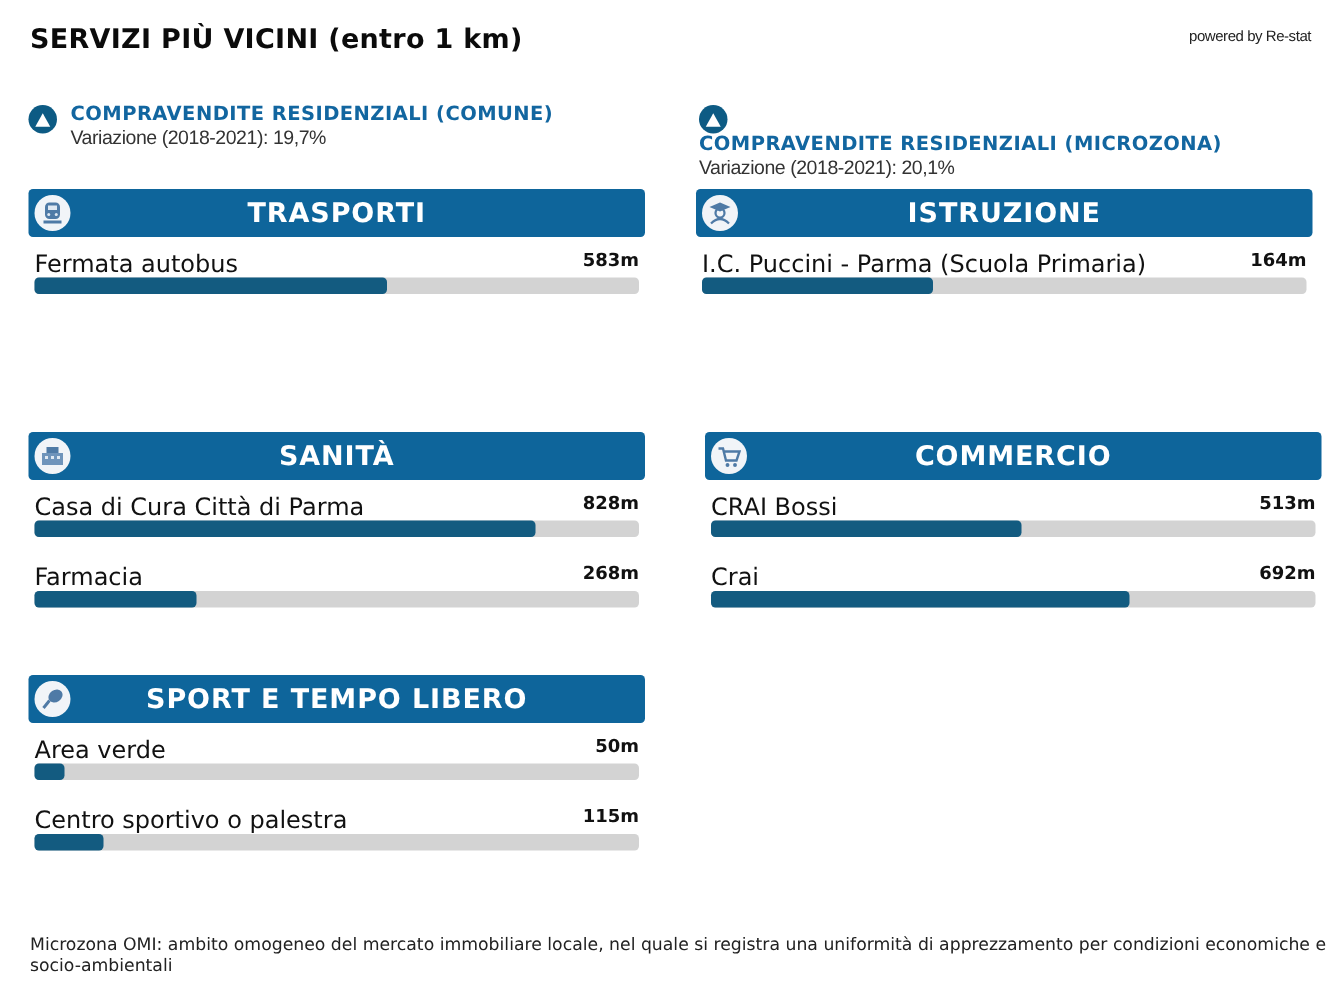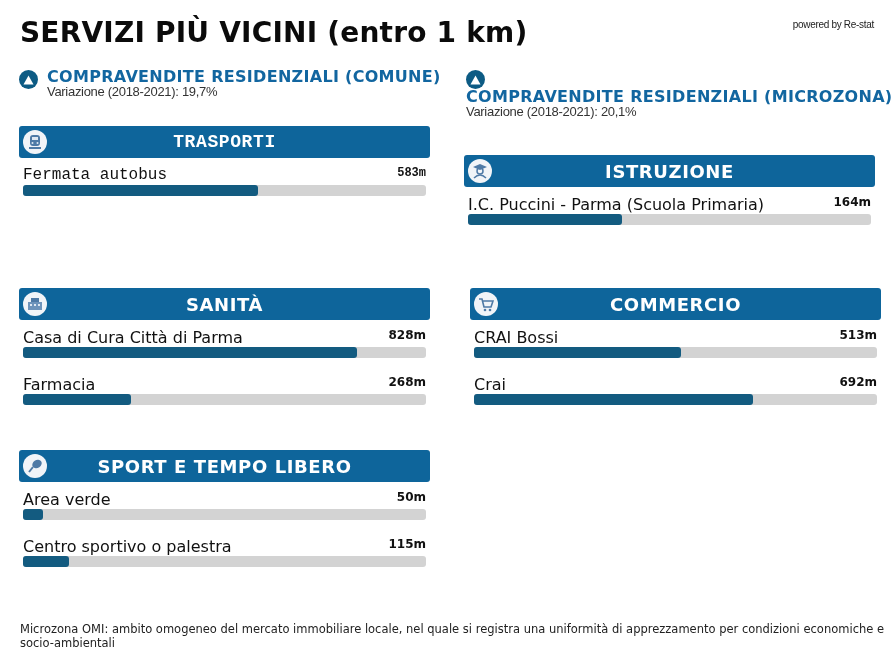--- a/index.html
+++ b/index.html
@@ -1,22 +1,22 @@
 <!DOCTYPE html>
 <html><head>
 <meta charset="utf-8">
 <style>
   html, body { margin: 0; padding: 0; background: #ffffff; }
   body { width: 893px; height: 670px; position: relative; overflow: hidden; font-family: "DejaVu Sans", sans-serif; color: #111; }
-  .title { position: absolute; left: 20px; top: 16px; font-size: 28px; font-weight: bold; letter-spacing: 0.2px; color: #0b0b0b; }
+  .title { position: absolute; left: 20px; top: 16px; font-size: 18px; font-weight: bold; letter-spacing: 0.2px; color: #0b0b0b; }
   .powered { position: absolute; right: 19px; top: 19px; font-family: "Liberation Sans", sans-serif; font-size: 10px; color: #222; letter-spacing: -0.3px; }
   .stat { position: absolute; top: 69px; display: flex; align-items: flex-start; }
   .stat .tri { width: 19px; height: 19px; border-radius: 50%; background: #0d5b84; display: flex; align-items: center; justify-content: center; margin-top: 1px; margin-right: 9px; flex: none; }
   .stat .tri svg { display: block; }
-  .stat .stat-title { font-size: 16px; font-weight: bold; color: #1266a0; letter-spacing: 0.3px; line-height: 15px; }
+  .stat .stat-title { font-size: 13px; font-weight: bold; color: #1266a0; letter-spacing: 0.3px; line-height: 15px; }
   .stat .stat-sub { font-family: "Liberation Sans", sans-serif; font-size: 13px; color: #333; line-height: 16px; letter-spacing: -0.3px; }
   .card { position: absolute; width: 411px; }
   .card-header { height: 32px; background: #0e659b; border-radius: 3px; position: relative; display: flex; align-items: center; justify-content: center; }
   .card-header .hicon { position: absolute; left: 4px; top: 4px; width: 24px; height: 24px; border-radius: 50%; background: #f1f4f8; display: flex; align-items: center; justify-content: center; }
   .card-header .htitle { color: #ffffff; font-weight: bold; font-size: 18px; letter-spacing: 0.6px; }
   .row { position: relative; margin-top: 7px; height: 35px; }
   .row + .row { margin-top: 12px; }
   .row .label { position: absolute; left: 4px; top: 1px; font-size: 16px; color: #111; }
   .row .dist { position: absolute; right: 4px; top: 1px; font-size: 12px; font-weight: bold; color: #111; }
   .row .track { position: absolute; left: 4px; right: 4px; top: 20px; height: 11px; background: #d3d3d3; border-radius: 3px; }
@@ -45,21 +45,21 @@
     <svg width="11" height="10" viewBox="0 0 11 10">
         <polygon points="5.5,0.5 10.5,9.5 0.5,9.5" fill="#ffffff"></polygon>
       </svg>
   </span>
   <div>
     <div class="stat-title">COMPRAVENDITE RESIDENZIALI (MICROZONA)</div>
     <div class="stat-sub">Variazione (2018-2021): 20,1%</div>
   </div>
 </div>
 
-<div class="card" style="left:19px; top:126px;font-family:Liberation Mono, monospace;">
+<div class="card" style="left:19px; top:126px;">
   <div class="card-header">
     <span class="hicon">
       <svg width="14" height="16" viewBox="0 0 14 16">
           <rect x="2" y="1" width="10" height="11" rx="3" fill="#4f7aa6"></rect>
           <rect x="4" y="3" width="6" height="3" fill="#dfe8f2"></rect>
           <circle cx="4.5" cy="9" r="1" fill="#dfe8f2"></circle>
           <circle cx="9.5" cy="9" r="1" fill="#dfe8f2"></circle>
           <rect x="1" y="13" width="12" height="2" fill="#4f7aa6"></rect>
         </svg>
     </span>
@@ -67,21 +67,21 @@
   </div>
   <div class="row">
     <span class="label">Fermata autobus</span>
     <span class="dist">583m</span>
     <div class="track">
         <div class="fill" style="width: 58.3%;"></div>
       </div>
   </div>
 </div>
 
-<div class="card" style="left:464px; top:126px;margin-top:29px;">
+<div class="card" style="left:464px; top:126px;">
   <div class="card-header">
     <span class="hicon">
       <svg width="16" height="16" viewBox="0 0 16 16">
           <polygon points="8,1 15,4 8,7 1,4" fill="#4f7aa6"></polygon>
           <circle cx="8" cy="8" r="3" fill="none" stroke="#4f7aa6" stroke-width="1.5"></circle>
           <path d="M2,15 Q8,9 14,15" fill="none" stroke="#4f7aa6" stroke-width="1.5"></path>
         </svg>
     </span>
     <span class="htitle">ISTRUZIONE</span>
   </div>

